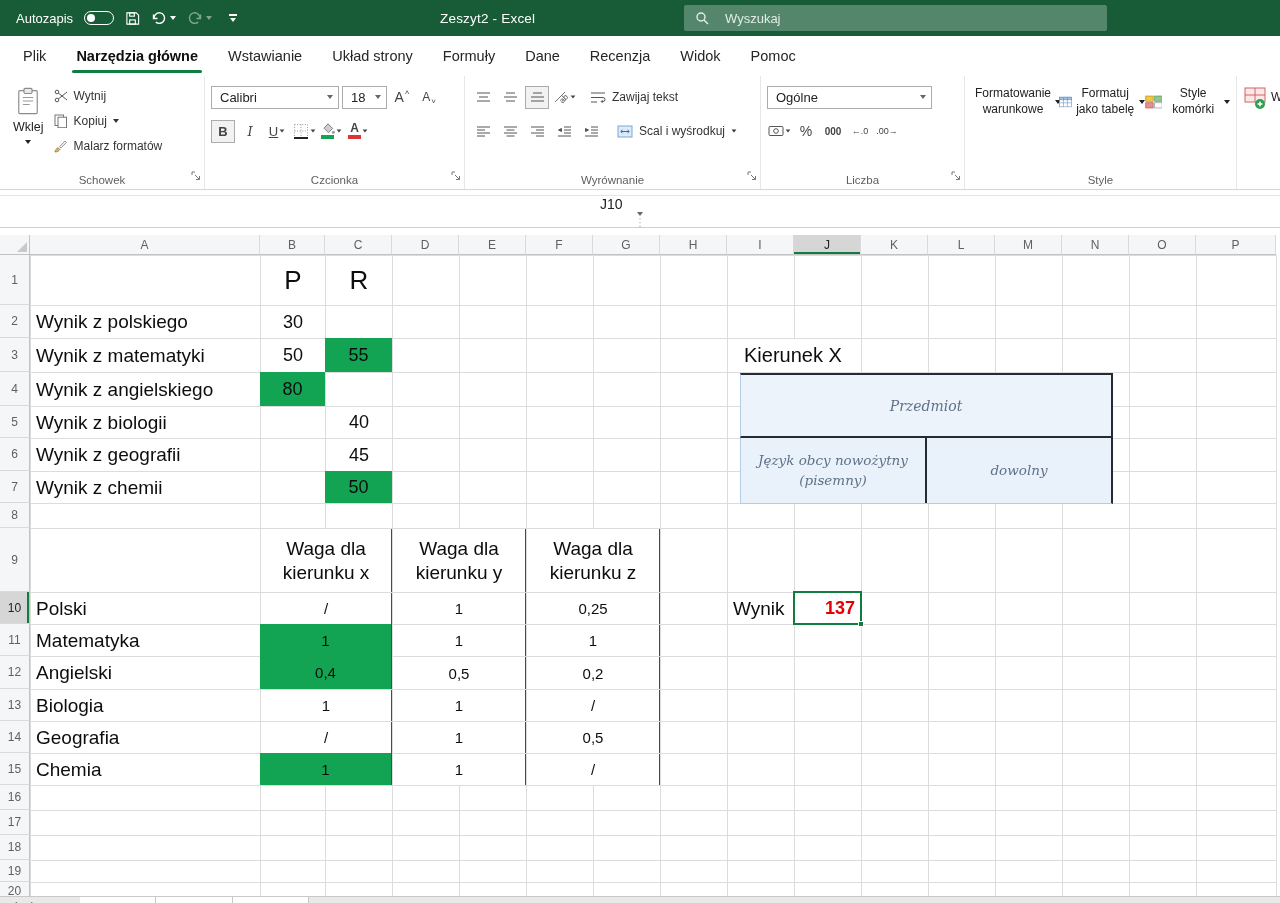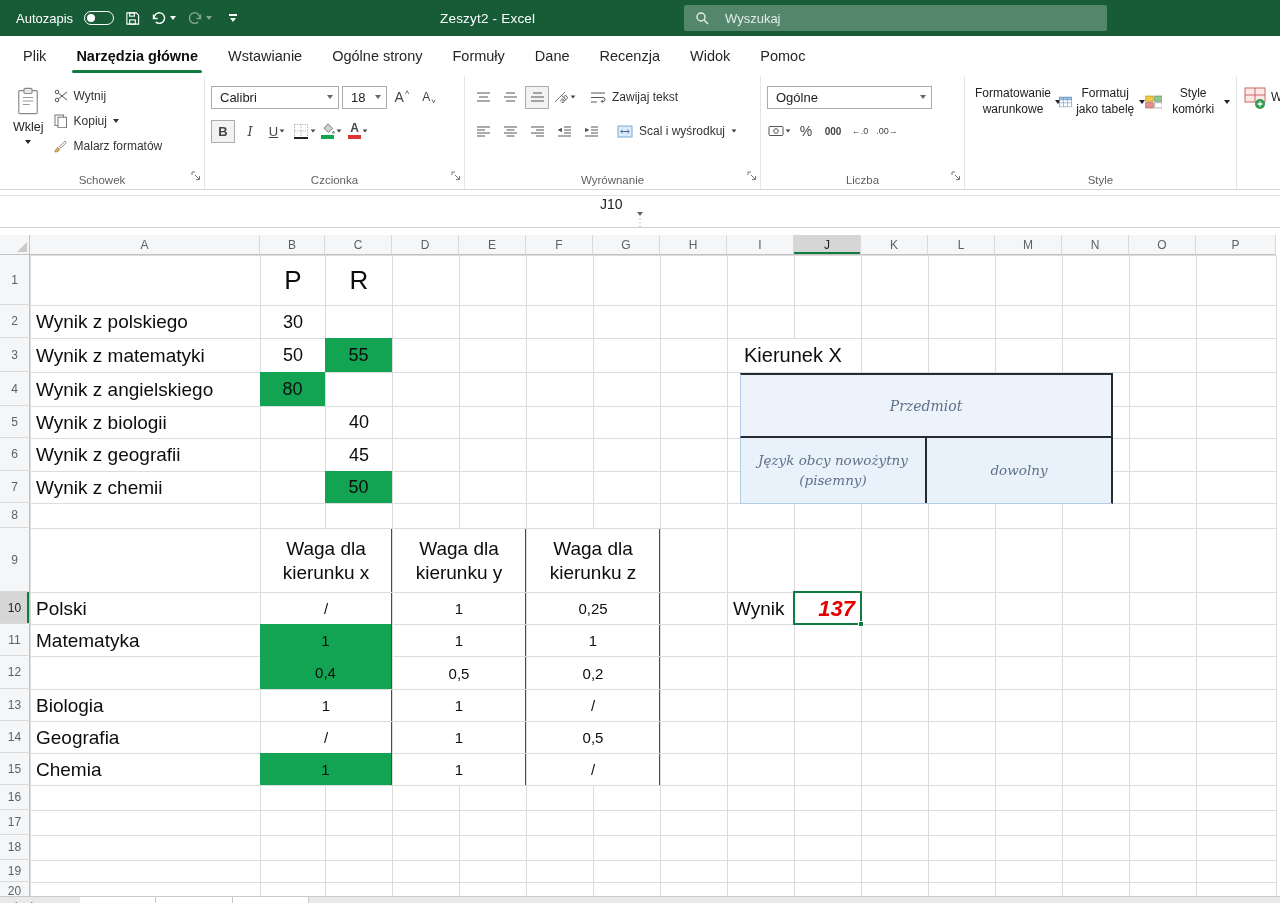--- a/index.html
+++ b/index.html
@@ -83,21 +83,21 @@
     color:#0d0d0d; z-index:1; white-space:nowrap; }
   .merged { background:#fff; }
   .green { background:#12A452; }
   .bR { border-right:1px solid #4a4a4a; }
   .t-big { font-size:26px; }
   .t-label { justify-content:flex-start; padding-left:5px; font-size:19px; }
   .t-num { font-size:18px; }
   .t-wnum { font-size:15px; }
   .t-whead { font-size:19px; line-height:1.25; white-space:normal; text-align:center; padding:0 12px; }
   .t-kierunek { font-size:20px; justify-content:flex-start; padding-left:16px; }
-  .t-result { font-size:22px; font-weight:700; color:#E30000; justify-content:flex-end; padding-right:6px;font-style:italic; }
+  .t-result { font-size:18px; font-weight:700; color:#E30000; justify-content:flex-end; padding-right:6px; }
   .sel-box { position:absolute; border:2px solid #107C41; z-index:3; }
   .sel-handle { position:absolute; right:-4px; bottom:-4px; width:6px; height:6px;
     background:#107C41; border:1px solid #fff; }
 
   
   .pic { position:absolute; left:740px; top:138px; width:373px; z-index:2;
     font-family:"DejaVu Serif", serif; font-style:italic; color:#5E7189; background:#fff; }
   .pic-header { height:65px; background:#EDF3FA; border-top:2px solid #252B33;
     border-bottom:2px solid #252B33; border-right:2px solid #252B33; border-left:1px solid #B5CDE4;
     display:flex; align-items:center; justify-content:center; font-size:14px; }
@@ -159,21 +159,21 @@
         <path d="M9 9l4 4"></path>
       </svg>
     <span>Wyszukaj</span>
   </div>
 </div>
 
 <div class="tabrow">
   <div class="rtab">Plik</div>
   <div class="rtab active">Narzędzia główne</div>
   <div class="rtab">Wstawianie</div>
-  <div class="rtab">Ogólne strony</div>
+  <div class="rtab">Układ strony</div>
   <div class="rtab">Formuły</div>
   <div class="rtab">Dane</div>
   <div class="rtab">Recenzja</div>
   <div class="rtab">Widok</div>
   <div class="rtab">Pomoc</div>
 </div>
 
 <div class="ribbon">
 
   <div class="rgroup" style="width:205px">
@@ -571,20 +571,21 @@
     <div class="cell t-label" style="left: 31px; top: 358px; width: 229px; height: 31px;">Polski</div>
     <div class="cell t-wnum bR merged" style="left: 261px; top: 358px; width: 131px; height: 31px;">/</div>
     <div class="cell t-wnum bR merged" style="left: 393px; top: 358px; width: 133px; height: 31px;">1</div>
     <div class="cell t-wnum bR merged" style="left: 527px; top: 358px; width: 133px; height: 31px;">0,25</div>
     <div class="cell t-label" style="left: 728px; top: 358px; width: 66px; height: 31px;">Wynik</div>
     <div class="cell t-result" style="left: 795px; top: 358px; width: 66px; height: 31px;">137</div>
     <div class="cell t-label" style="left: 31px; top: 390px; width: 229px; height: 31px;">Matematyka</div>
     <div class="cell t-wnum green bR" style="left: 260px; top: 389px; width: 132px; height: 32px;">1</div>
     <div class="cell t-wnum bR merged" style="left: 393px; top: 390px; width: 133px; height: 31px;">1</div>
     <div class="cell t-wnum bR merged" style="left: 527px; top: 390px; width: 133px; height: 31px;">1</div>
+    <div class="cell t-label" style="left: 31px; top: 422px; width: 229px; height: 32px;">Angielski</div>
     <div class="cell t-wnum green bR" style="left: 260px; top: 421px; width: 132px; height: 33px;">0,4</div>
     <div class="cell t-wnum bR merged" style="left: 393px; top: 422px; width: 133px; height: 32px;">0,5</div>
     <div class="cell t-wnum bR merged" style="left: 527px; top: 422px; width: 133px; height: 32px;">0,2</div>
     <div class="cell t-label" style="left: 31px; top: 455px; width: 229px; height: 31px;">Biologia</div>
     <div class="cell t-wnum bR merged" style="left: 261px; top: 455px; width: 131px; height: 31px;">1</div>
     <div class="cell t-wnum bR merged" style="left: 393px; top: 455px; width: 133px; height: 31px;">1</div>
     <div class="cell t-wnum bR merged" style="left: 527px; top: 455px; width: 133px; height: 31px;">/</div>
     <div class="cell t-label" style="left: 31px; top: 487px; width: 229px; height: 31px;">Geografia</div>
     <div class="cell t-wnum bR merged" style="left: 261px; top: 487px; width: 131px; height: 31px;">/</div>
     <div class="cell t-wnum bR merged" style="left: 393px; top: 487px; width: 133px; height: 31px;">1</div>

